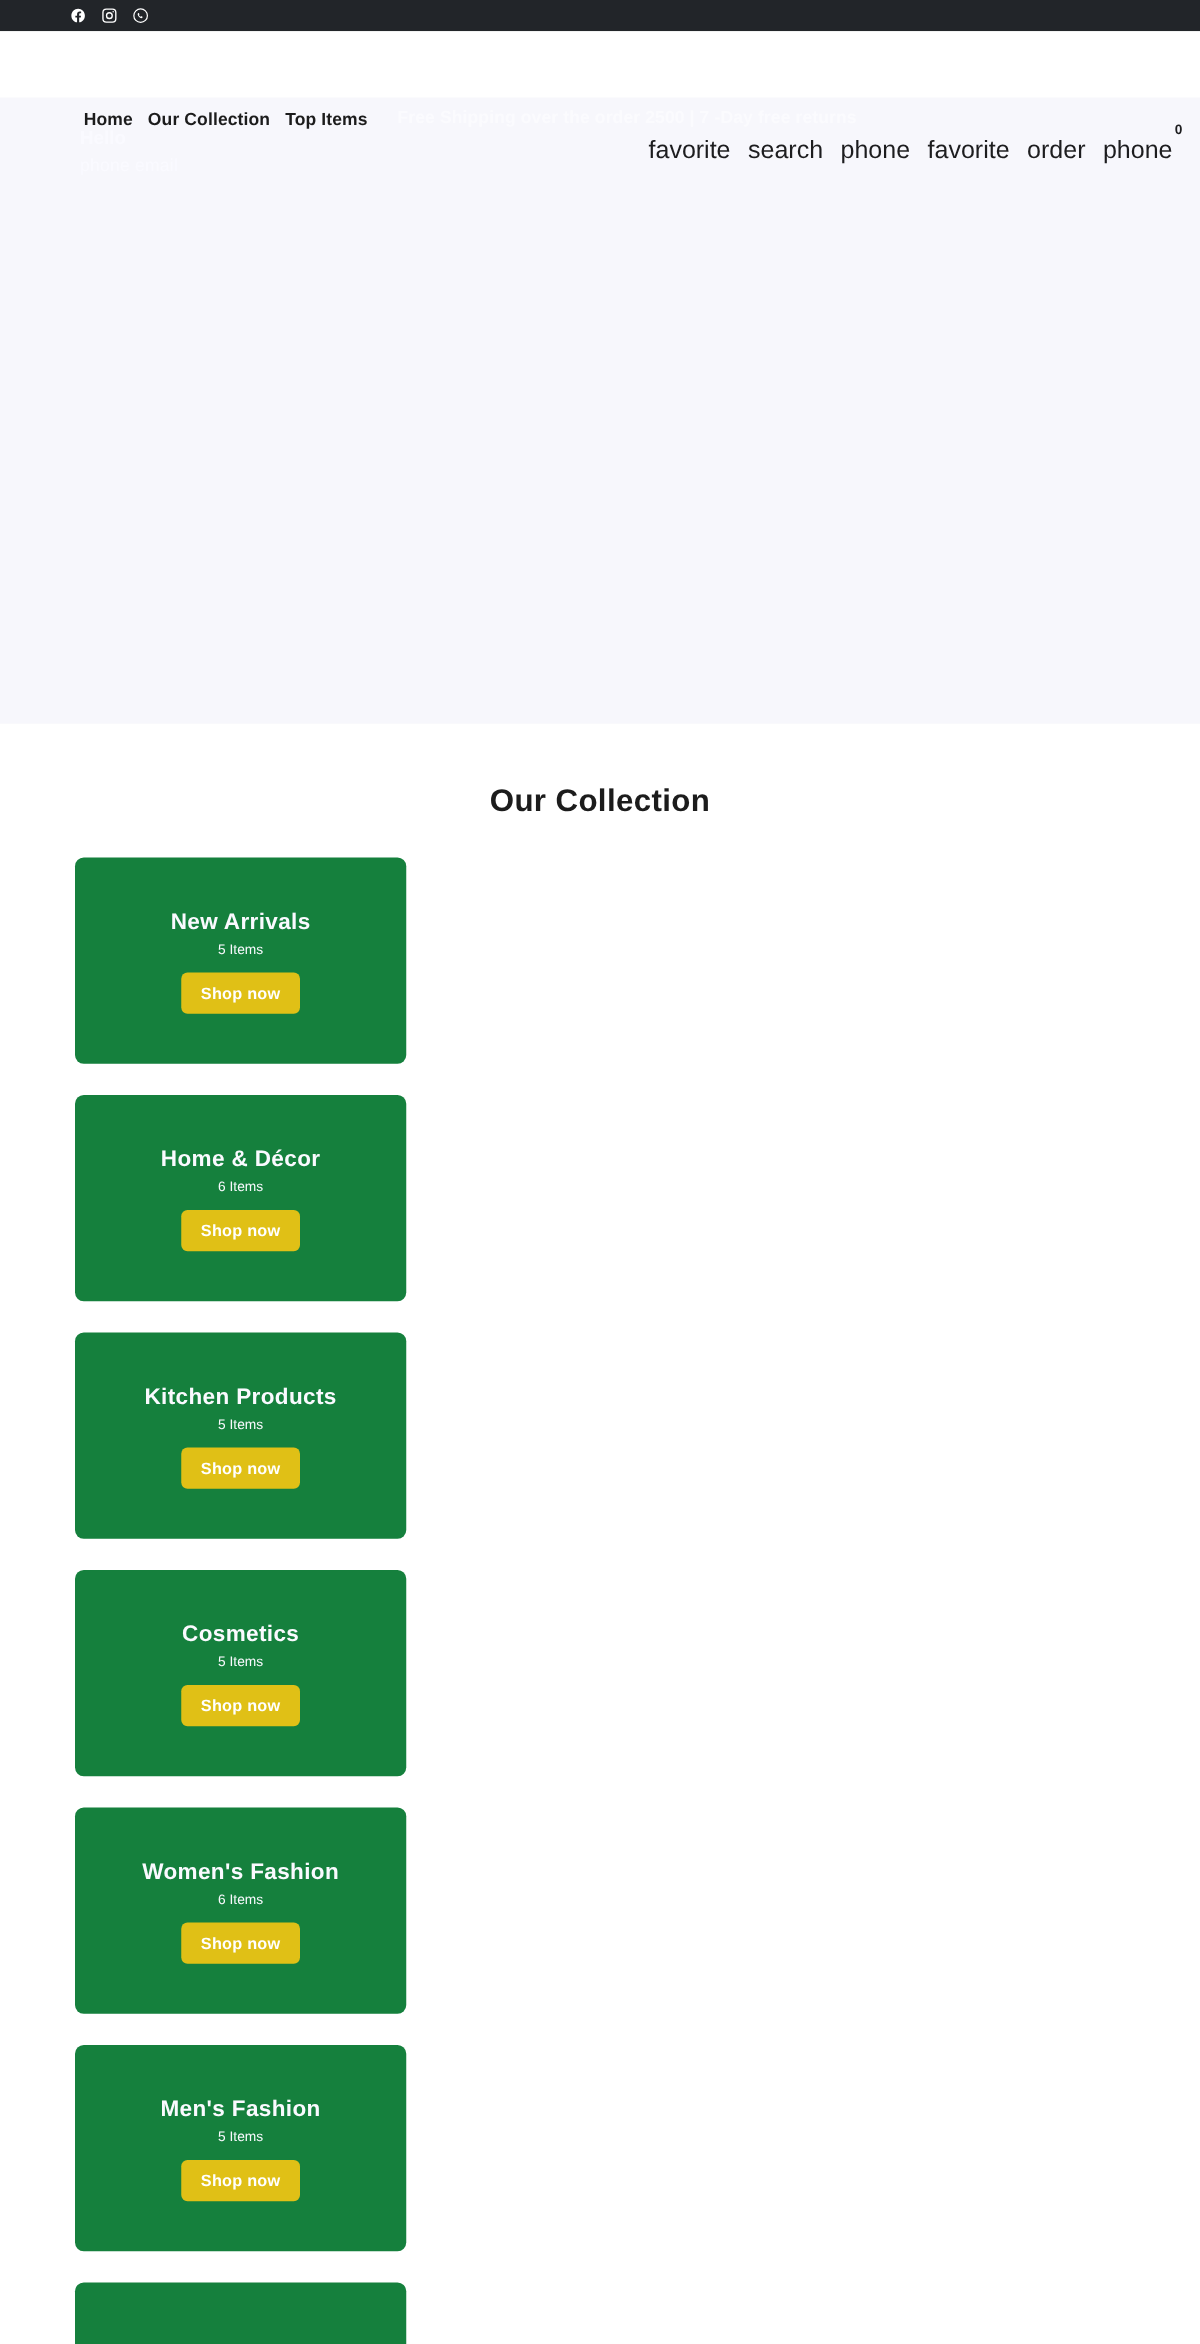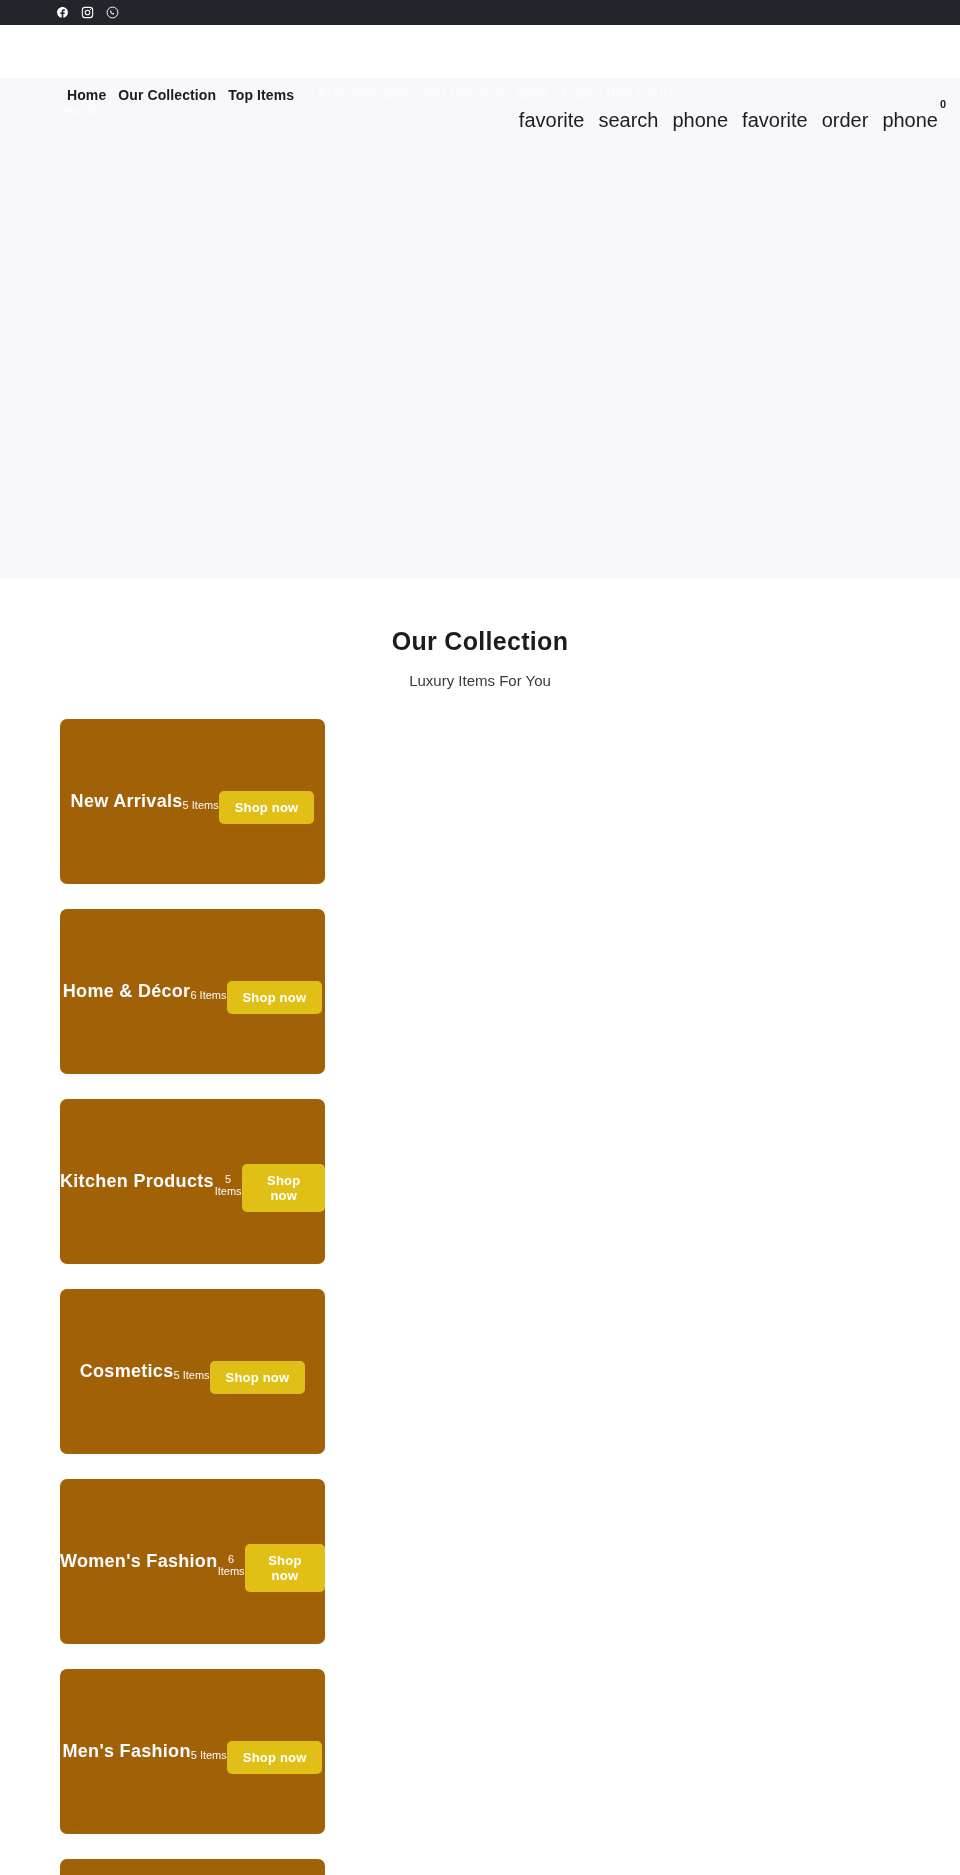--- a/index.html
+++ b/index.html
@@ -122,24 +122,24 @@
     margin-top:30px;
     padding:0 60px 40px 60px;
     display:flex;
     flex-direction:column;
     gap:25px;
   }
   .card {
     position:relative;
     width:265px;
     height:165px;
-    background:#a16207;
+    background:#15803d;
     border-radius:7px;
     display:flex;
-    flex-direction:row;
+    flex-direction:column;
     align-items:center;
     justify-content:center;
     overflow:hidden;
   }
   .card-title {
     font-size:18px;
     font-weight:700;
     color:#fafaff;
     letter-spacing:0.3px;
     text-align:center;
@@ -216,21 +216,20 @@
         <span class="icn">phone</span>
         <span class="cartcount">0</span>
       </span>
     </div>
 
   </div>
 </div>
 
 <section class="collection">
   <h2 class="sec-title">Our Collection</h2>
-  <p class="sec-sub">Luxury Items For You</p>
 
   <div class="cards">
 
     <div class="card">
       <div class="card-title">New Arrivals</div>
       <div class="card-sub">5 Items</div>
       <button class="shop-btn">Shop now</button>
     </div>
 
     <div class="card">

